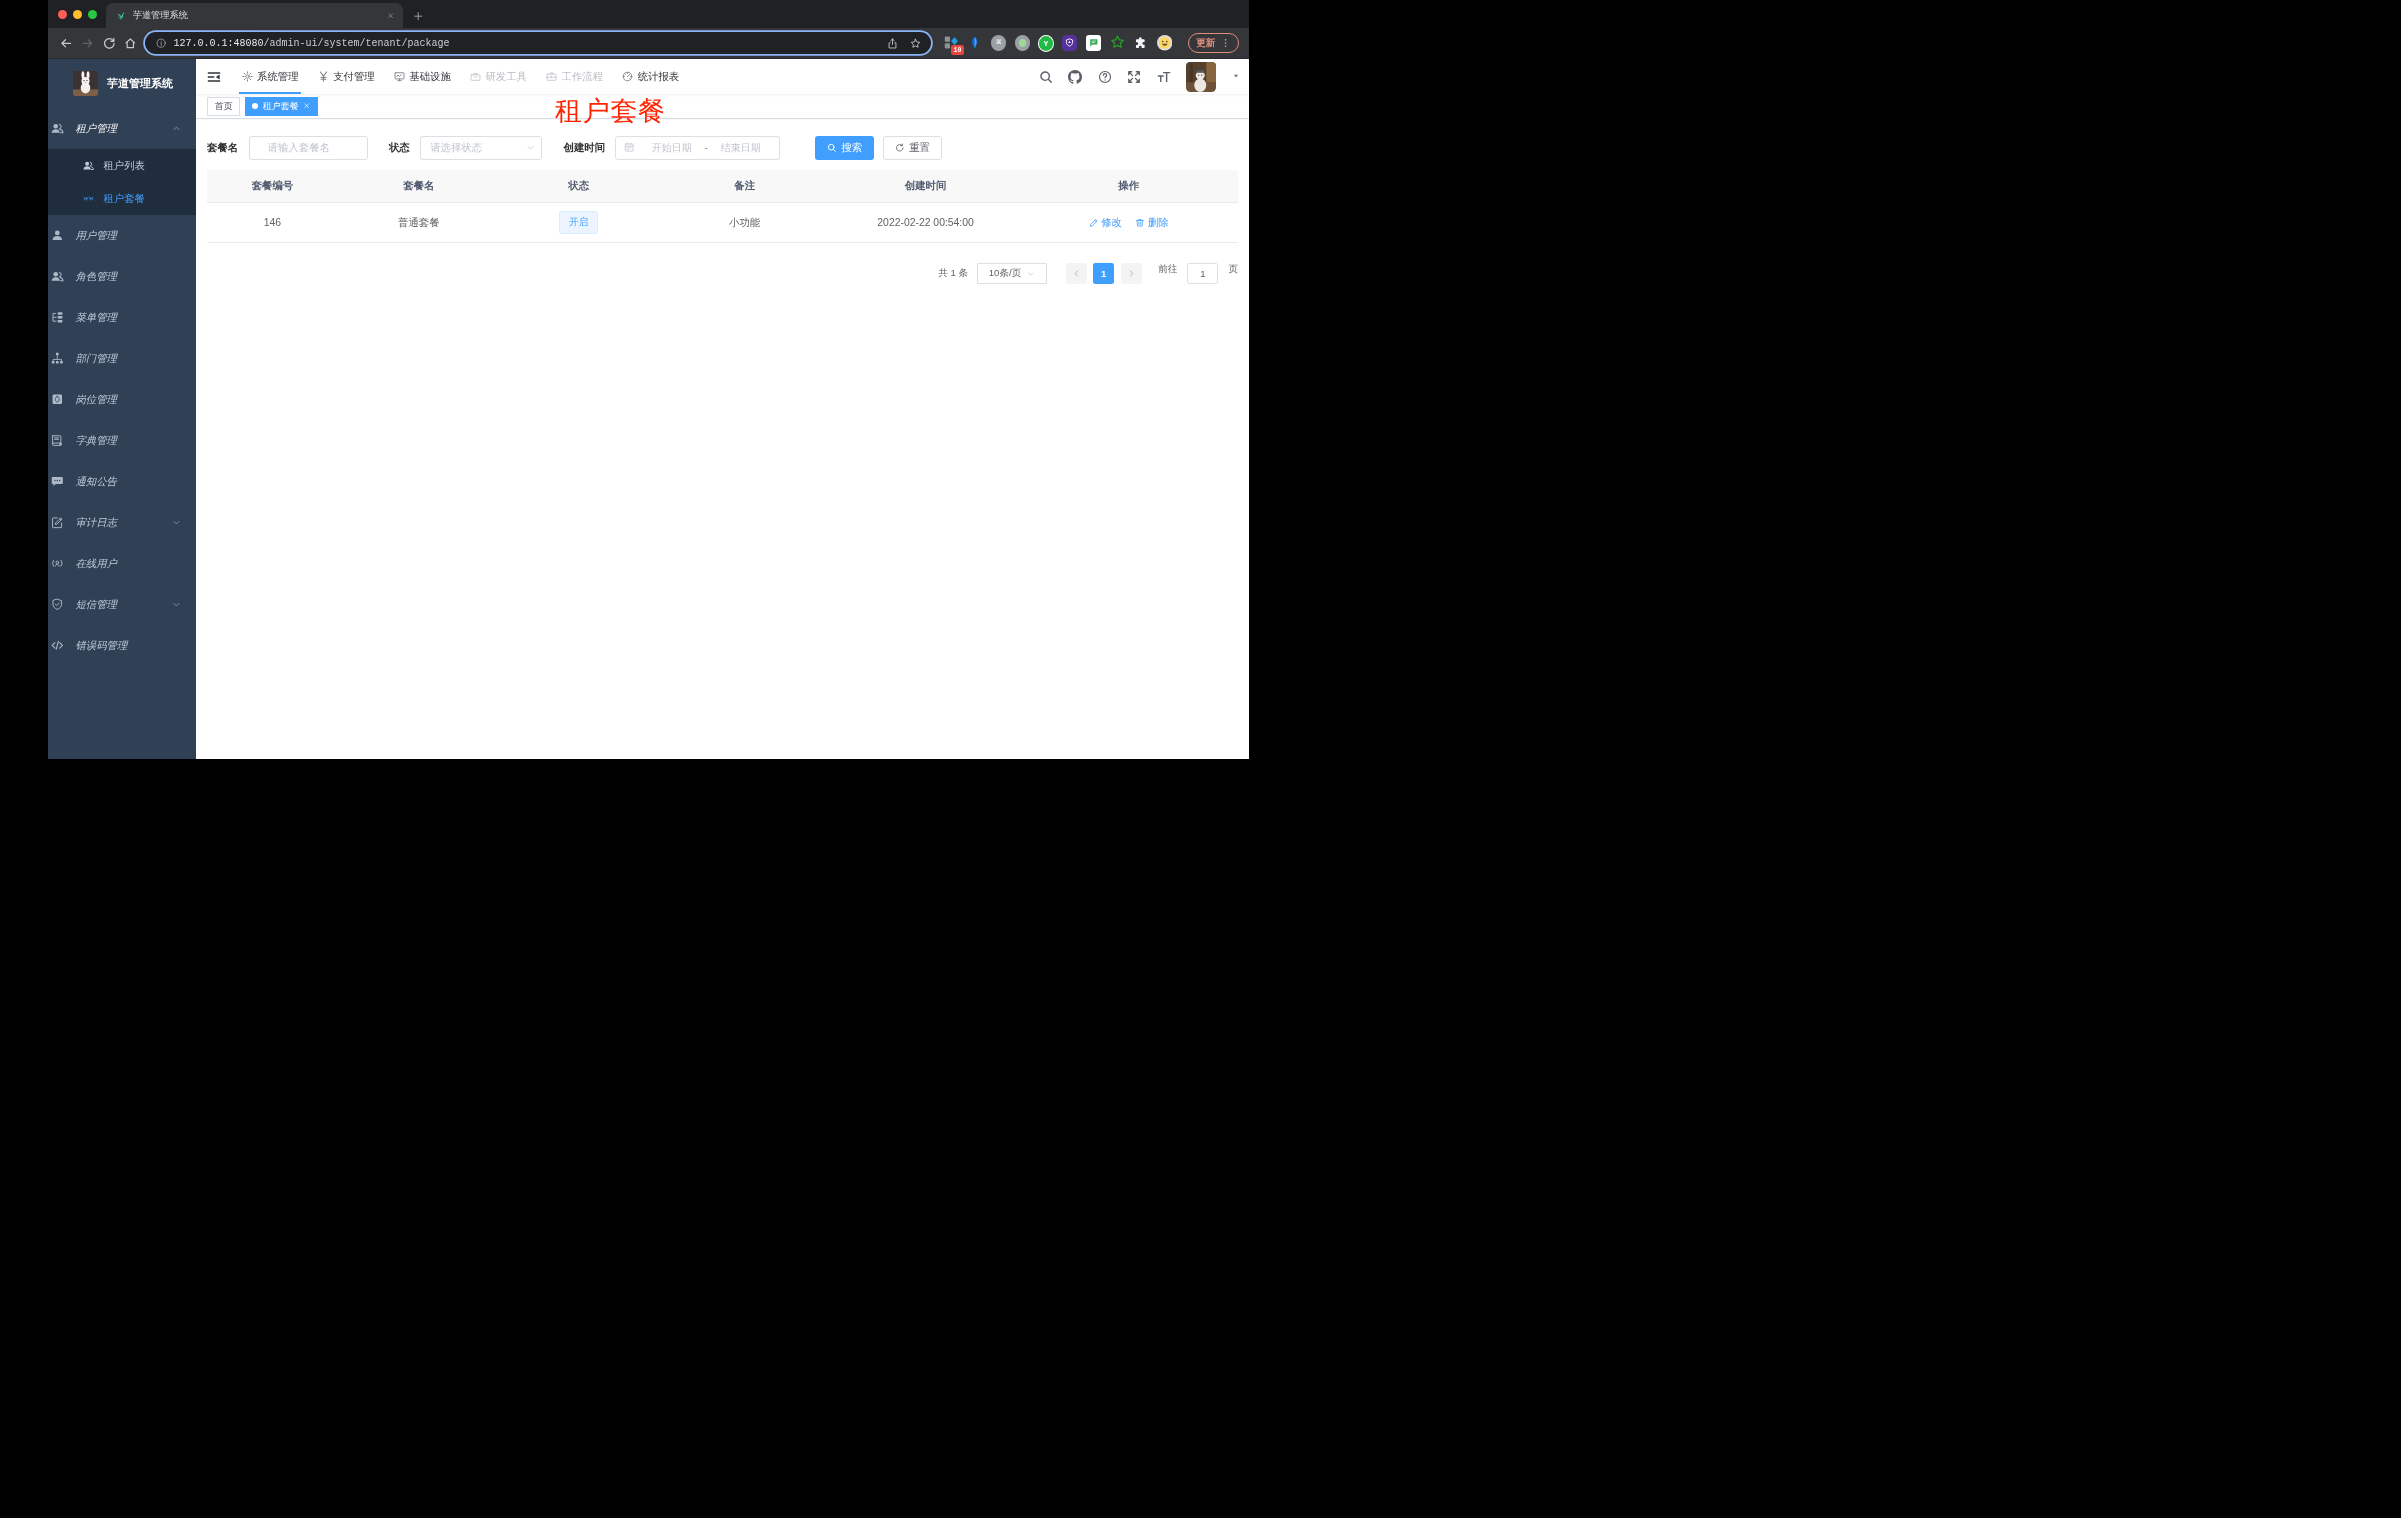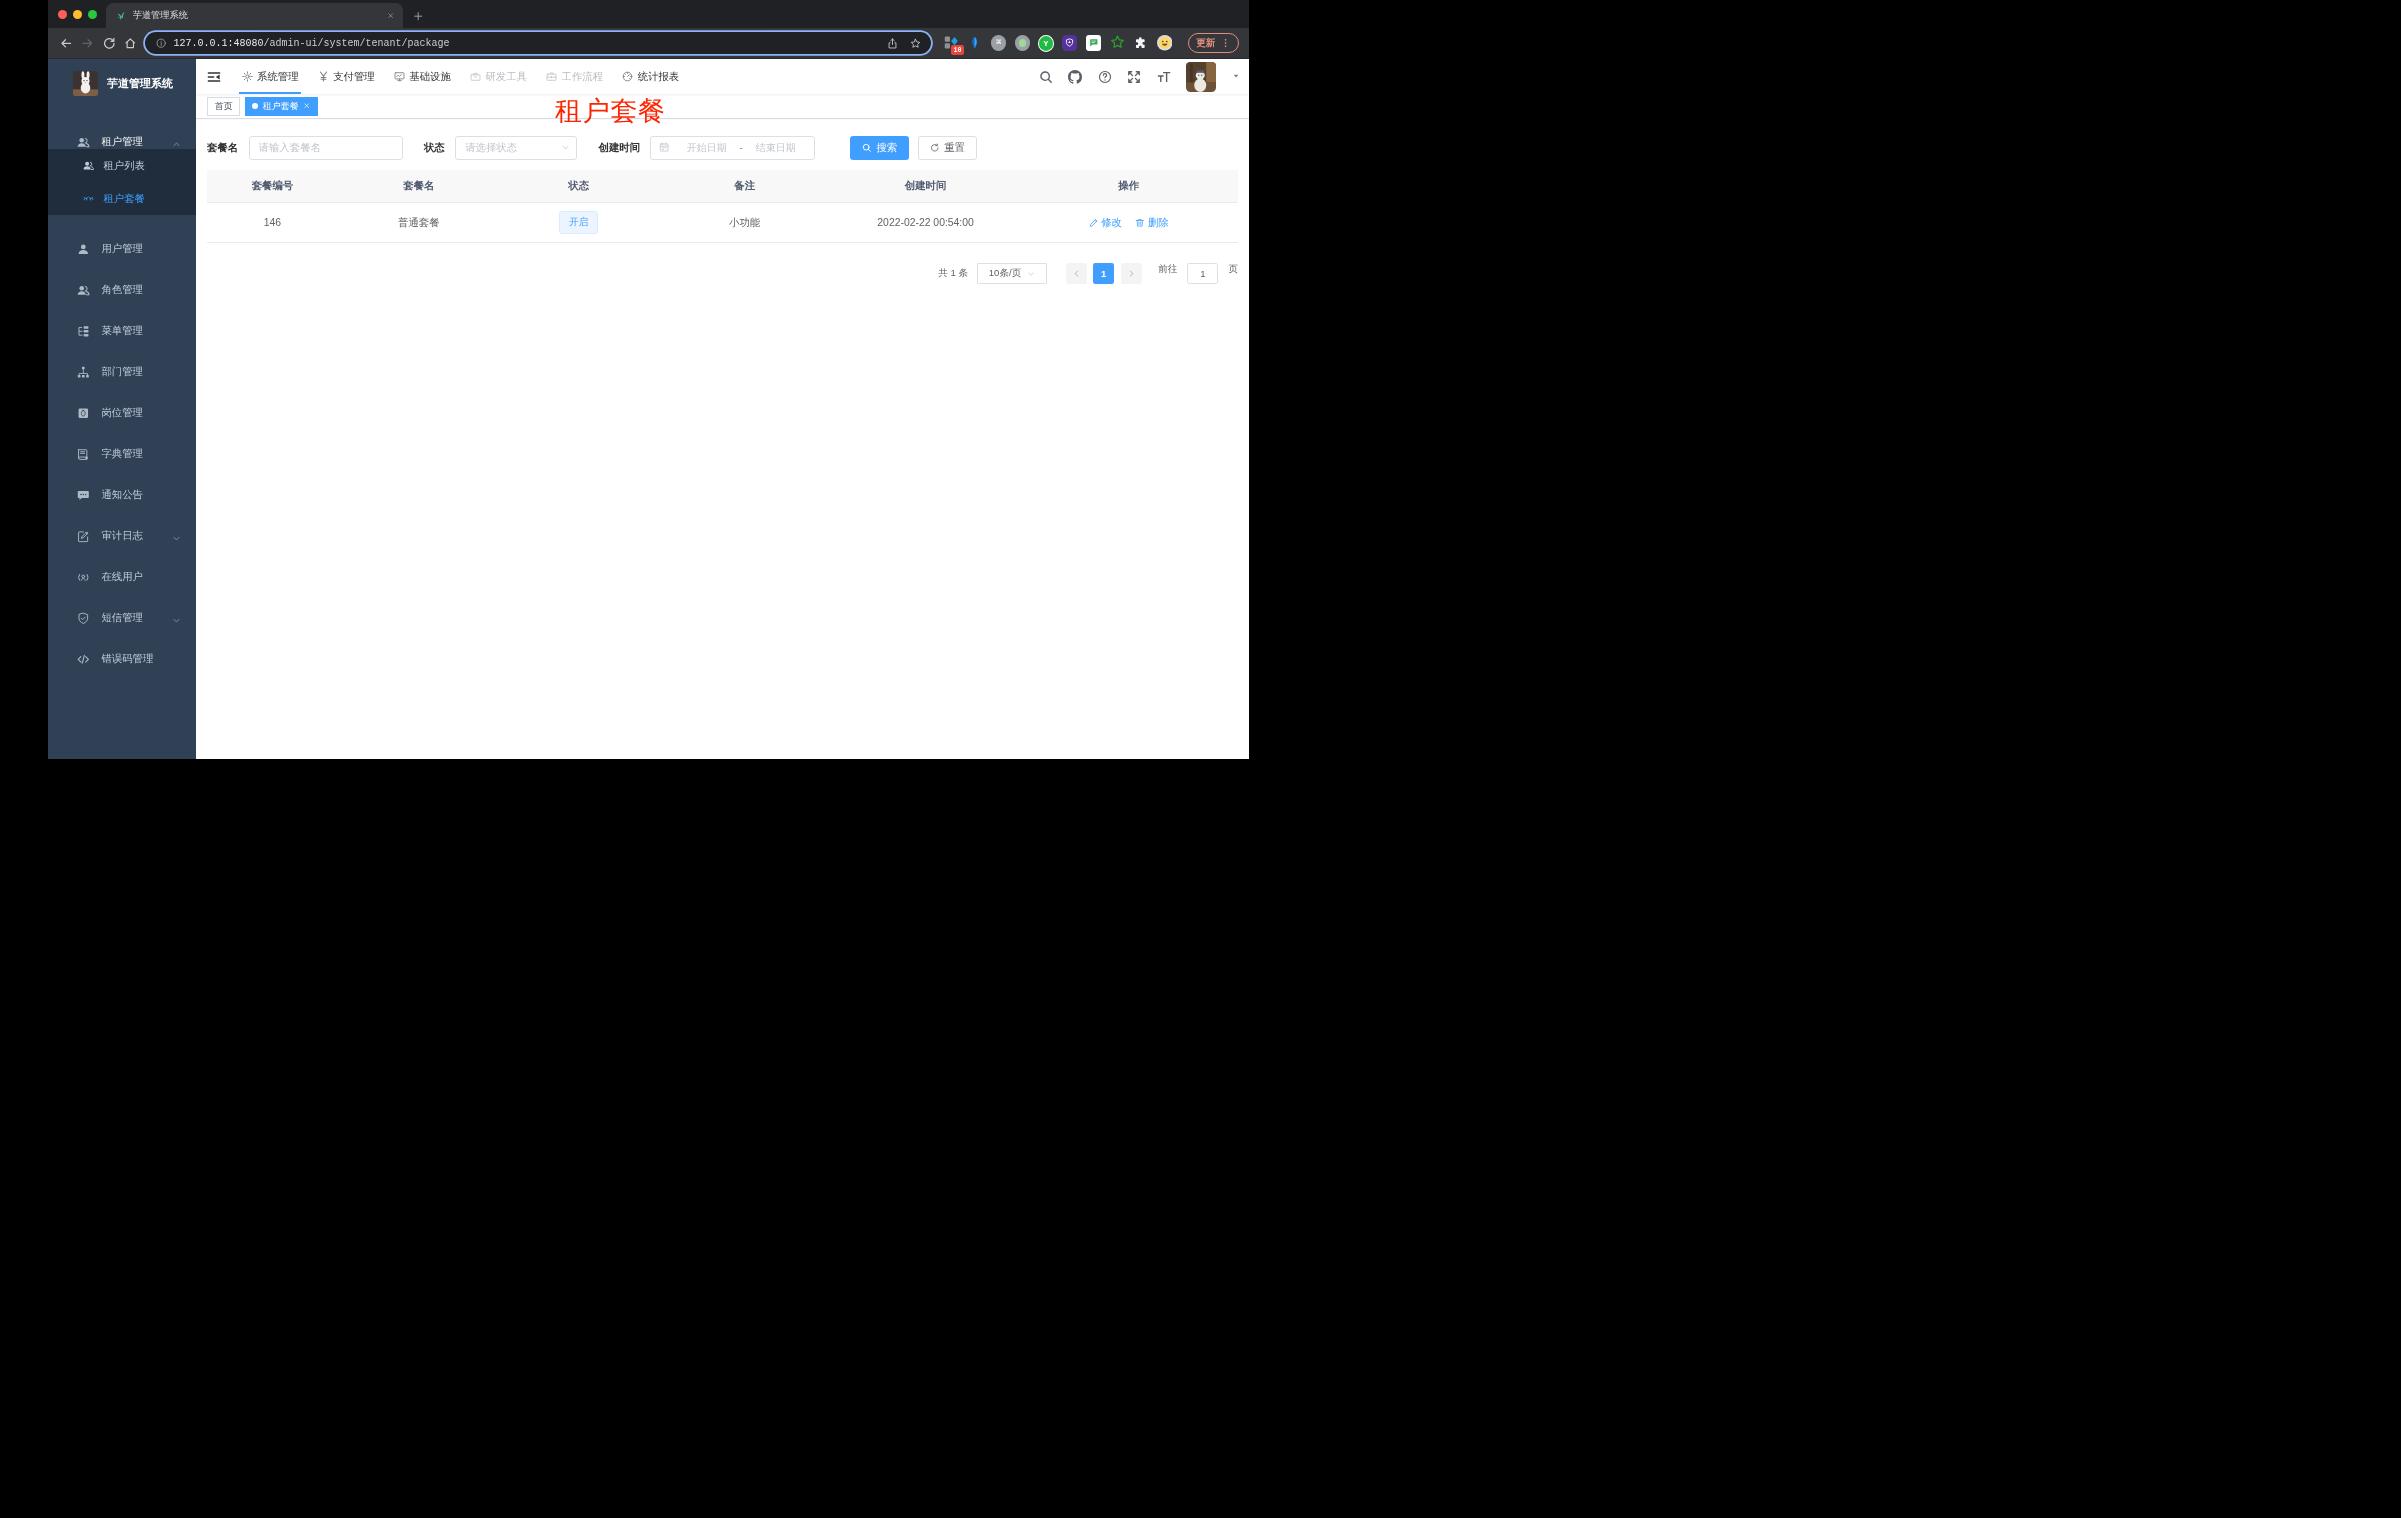--- a/index.html
+++ b/index.html
@@ -38,21 +38,21 @@
   .update-pill{margin-left:auto;margin-right:3px;height:18.5px;border:1.5px solid #e08d7d;border-radius:11px;color:#e08d7d;
          display:flex;align-items:center;gap:5.2px;padding:0 7.4px;font-size:9.6px;font-weight:bold;}
   .update-dots{font-size:9.6px;letter-spacing:0;}
 
   
   .app{display:flex;height:702px;}
   .sidebar{width:148px;background:#304156;flex-shrink:0;overflow:hidden;}
   .logo-row{height:49px;display:flex;align-items:center;padding-left:25px;gap:9px;}
   .logo-img svg{width:25px;height:25px;border-radius:2.2px;display:block}
   .logo-title{color:#fff;font-size:11px;font-weight:bold;}
-  .menu-item{height:41px;display:flex;align-items:flex-end;padding:0 12px 0 28px;color:#bfcbd9;font-size:10.4px;gap:10.4px;cursor:pointer;}
+  .menu-item{height:41px;display:flex;align-items:center;padding:0 12px 0 2px;color:#bfcbd9;font-size:10.4px;gap:10.4px;cursor:pointer;font-style:italic;}
   .menu-item .ic{width:15px;color:#aeb9c6}
   .menu-item .ic svg{width:12.6px;height:12.6px}
   .menu-item .lbl{flex:1}
   .menu-item .chev{color:#8e99a5}.menu-item .chev svg{width:9px;height:9px}
   .menu-item.open{color:#f4f4f5}
   .submenu{background:#1f2d3d;}
   .sub-item{height:33px;display:flex;align-items:center;padding-left:34px;gap:8.1px;color:#bfcbd9;font-size:10.4px;cursor:pointer;}
   .sub-item .ic{width:13.3px}.sub-item .ic svg{width:11px;height:11px}
   .sub-item.active{color:#409eff}
 
@@ -80,21 +80,21 @@
   .tag .tclose svg{width:7.4px;height:7.4px}
 
   .annotation{position:absolute;left:359px;top:38px;font-size:27px;line-height:28px;color:#fe2400;z-index:5;font-weight:500;letter-spacing:0.7px;white-space:nowrap;}
 
   
   .content{flex:1;background:#fff;}
   .filters{display:flex;align-items:center;margin:16.3px 11px 0;}
   .f-label{font-size:10.4px;font-weight:bold;color:#303133;margin-right:10.4px;white-space:nowrap}
   .f-label.g2{margin-left:21.4px}
   .box{height:24px;border:0.7px solid #dcdfe6;border-radius:3px;box-sizing:border-box;background:#fff;}
-  input.txt{width:154px;padding:0 9px;font-size:10.4px;color:#606266;outline:none;font-family:Liberation Serif, serif}
+  input.txt{width:119px;padding:0 18px;font-size:10.4px;color:#606266;outline:none;font-family:Liberation Serif, serif}
   input::placeholder{color:#c0c4cc}
   .sel{width:122px;display:flex;align-items:center;justify-content:space-between;padding:0 6px 0 9px;color:#c0c4cc;font-size:10.4px;cursor:pointer}
   .sel .chev{color:#c0c4cc}.sel .chev svg{width:9px;height:9px}
   .date-range{width:165px;display:flex;align-items:center;padding:0 7.4px;color:#c0c4cc;font-size:10px;cursor:text}
   .date-range .cal{color:#c0c4cc;margin-right:6px}.date-range .cal svg{width:10.4px;height:10.4px}
   .date-range .ph{flex:1;text-align:center}
   .date-range .sep{color:#8d9095;margin:0 1.5px}
   .btn{height:24px;border-radius:3px;display:inline-flex;align-items:center;gap:4.4px;font-size:10.4px;padding:0 11px;
        border:0.7px solid transparent;cursor:pointer;box-sizing:border-box;font-family:inherit}
   .btn .ic svg{width:9.6px;height:9.6px}

